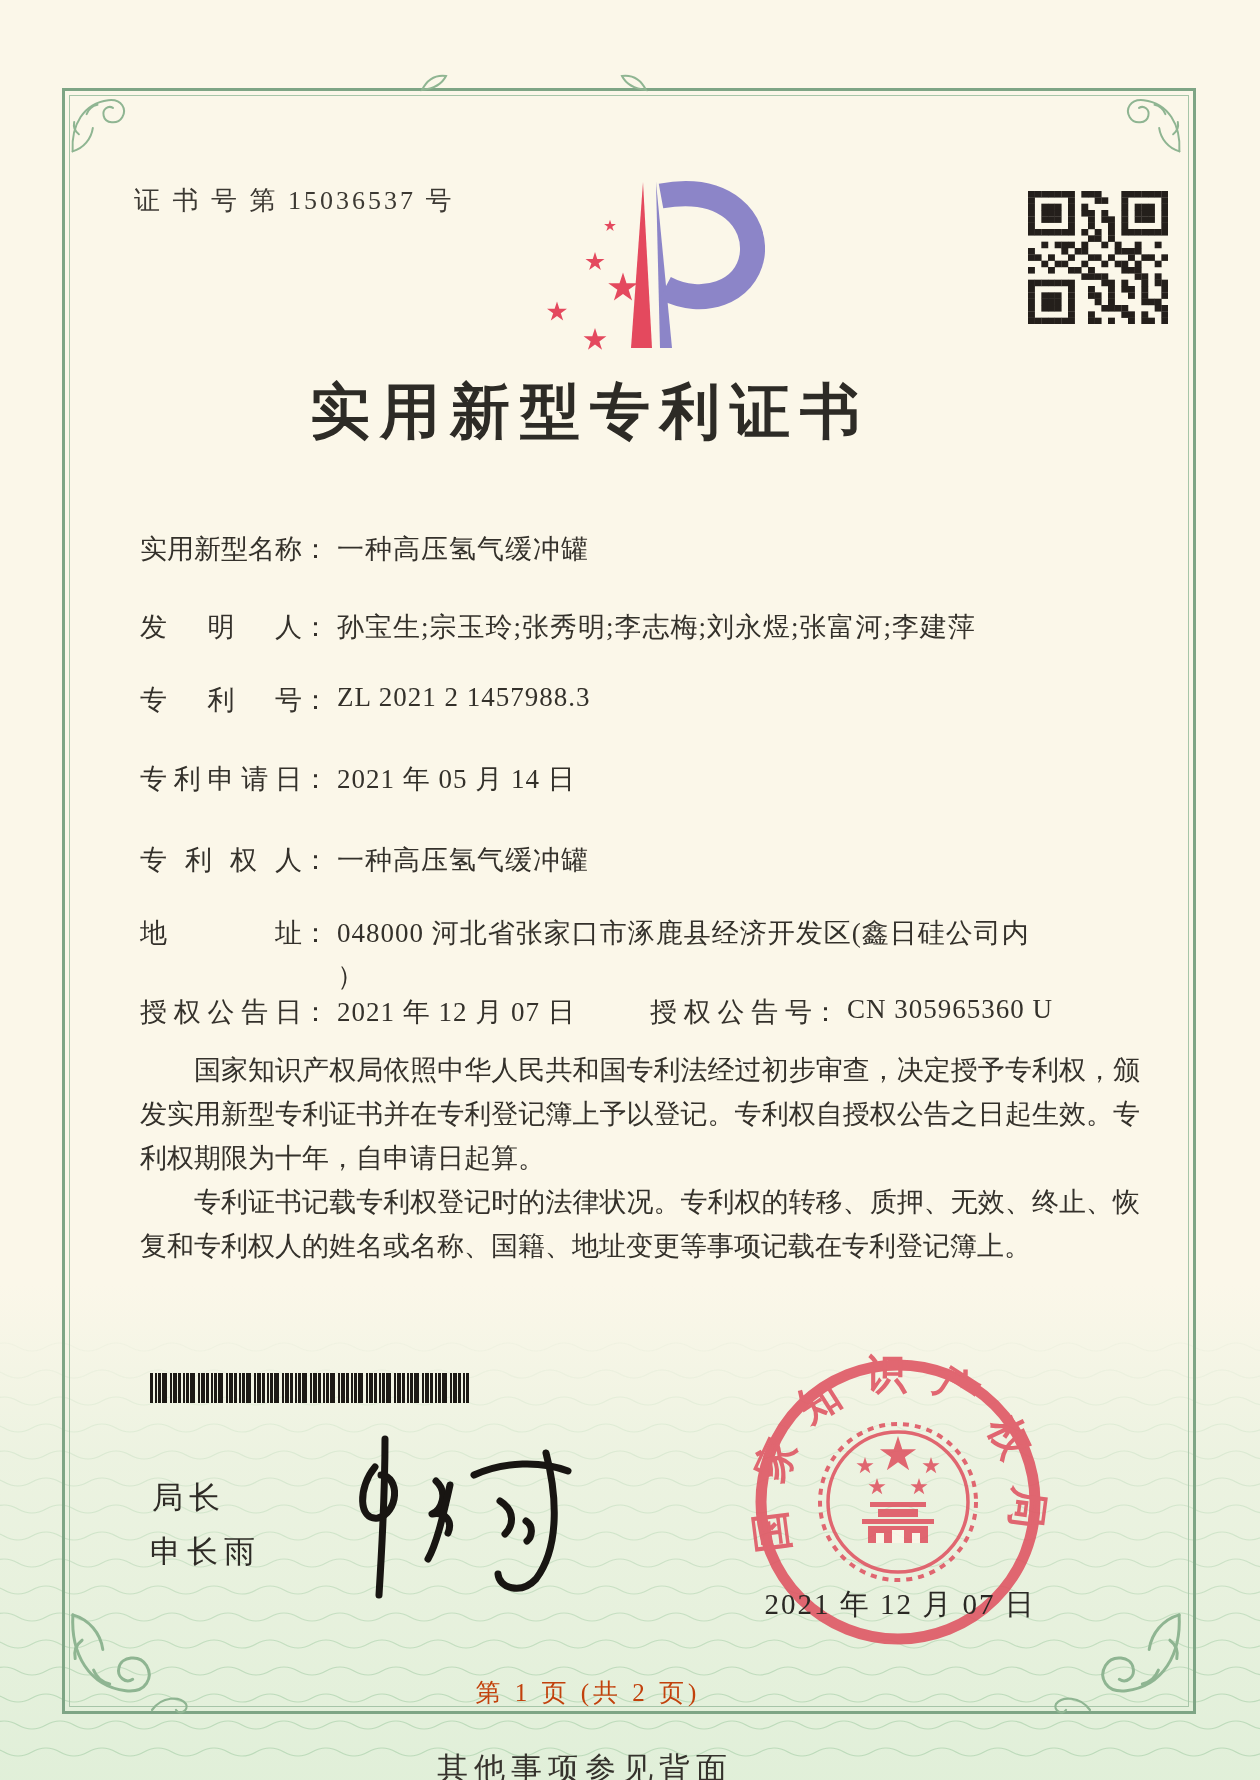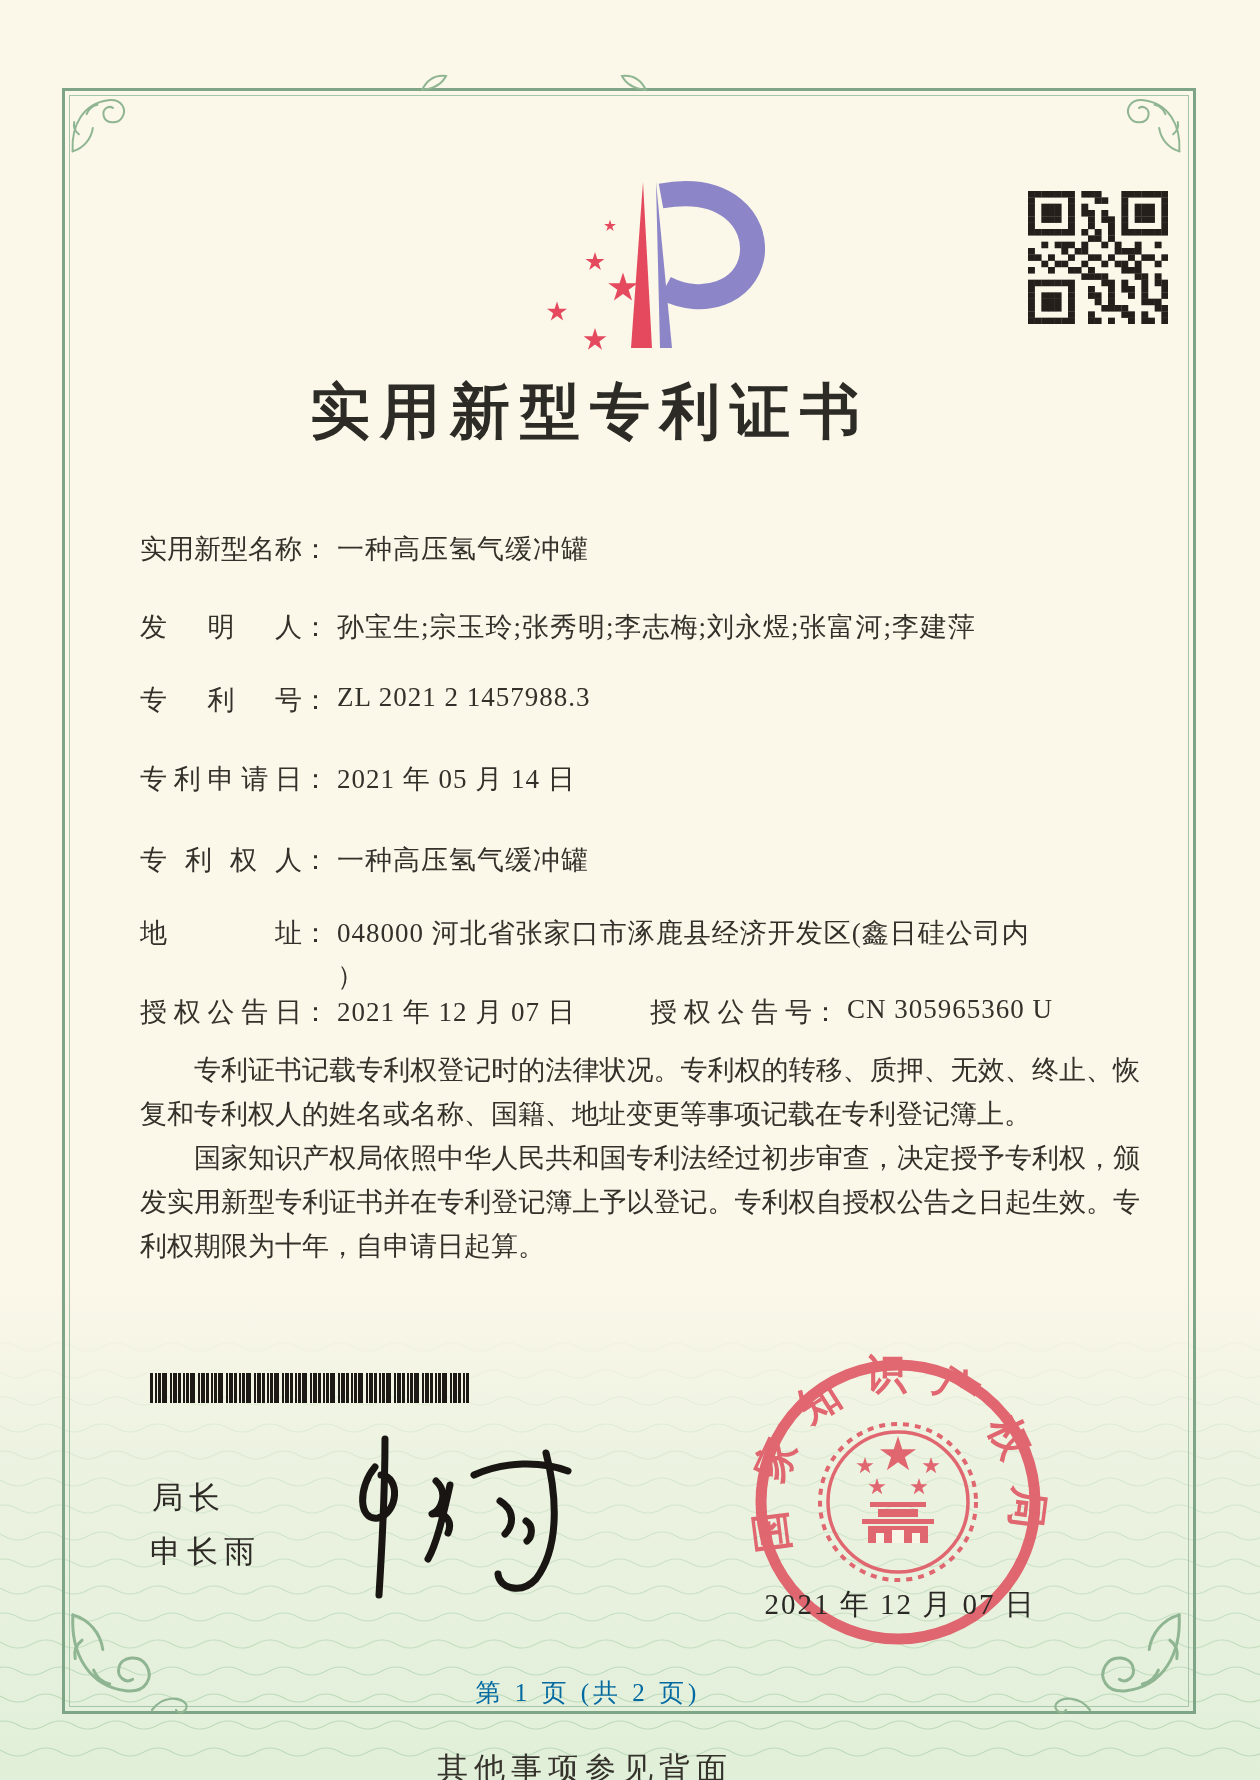--- a/index.html
+++ b/index.html
@@ -38,21 +38,21 @@
   
   .signer-title{left:152px;top:1477px;font-size:31px;letter-spacing:6px;color:#2e2b26;}
   .signer-name{left:150px;top:1531px;font-size:31px;letter-spacing:6px;color:#2e2b26;}
   #signature{left:340px;top:1425px;z-index:3;}
   
   #seal{left:748px;top:1352px;z-index:2;}
   .seal-date{left:750px;top:1585px;width:300px;text-align:center;font-size:29px;
     letter-spacing:2px;color:#2a2824;z-index:3;}
   
   .page-no{left:0;width:1176px;top:1676px;text-align:center;font-size:25px;
-    letter-spacing:4px;color:#0369a1;z-index:2;}
+    letter-spacing:4px;color:#c2410c;z-index:2;}
   .back-note{left:0;width:1170px;top:1748px;text-align:center;font-size:31px;
     letter-spacing:6px;color:#35322c;z-index:2;}
   .ornament{position:absolute;z-index:1;}
 </style>
 </head>
 <body>
 
 <div class="page">
 
   <svg id="guilloche" viewBox="0 0 1260 495" preserveAspectRatio="none">
@@ -126,20 +126,21 @@
   <svg class="ornament" style="left:612px;top:68px;width:36px;height:30px;transform:scaleX(-1);" viewBox="0 0 36 30">
     <path d="M2,22 q8,-16 24,-14 q-6,12 -24,14 Z" fill="none" stroke="#8fb592" stroke-width="2"></path>
   </svg>
   <svg class="ornament" style="left:150px;top:1694px;width:40px;height:26px;" viewBox="0 0 40 26">
     <path d="M2,16 C12,2 30,2 36,10 C39,16 30,22 26,16" fill="none" stroke="#8fb592" stroke-width="2.2" stroke-linecap="round"></path>
   </svg>
   <svg class="ornament" style="left:1052px;top:1694px;width:40px;height:26px;transform:scaleX(-1);" viewBox="0 0 40 26">
     <path d="M2,16 C12,2 30,2 36,10 C39,16 30,22 26,16" fill="none" stroke="#8fb592" stroke-width="2.2" stroke-linecap="round"></path>
   </svg>
 
+  <div class="content abs certno">证 书 号 第 15036537 号</div>
 
   <svg class="content abs" style="left:535px;top:170px;width:230px;height:200px;" viewBox="0 0 230 200">
     <g fill="#e4495e">
       <use href="#star" transform="translate(75,56) scale(0.62)"></use>
       <use href="#star" transform="translate(60,92) scale(1.0)"></use>
       <use href="#star" transform="translate(88,118) scale(1.55)"></use>
       <use href="#star" transform="translate(22,142) scale(1.05)"></use>
       <use href="#star" transform="translate(60,170) scale(1.2)"></use>
       <polygon points="108,12 96,178 117,178"></polygon>
     </g>
@@ -426,22 +427,22 @@
     <span class="flabel">
         <span>授</span>
         <span>权</span>
         <span>公</span>
         <span>告</span>
         <span>号</span>
       </span><span class="fcolon">：</span><span class="fvalue">CN 305965360 U</span>
   </div>
 
   <div class="content abs paras">
+    <p>国家知识产权局依照中华人民共和国专利法经过初步审查，决定授予专利权，颁发实用新型专利证书并在专利登记簿上予以登记。专利权自授权公告之日起生效。专利权期限为十年，自申请日起算。</p>
     <p>专利证书记载专利权登记时的法律状况。专利权的转移、质押、无效、终止、恢复和专利权人的姓名或名称、国籍、地址变更等事项记载在专利登记簿上。</p>
-    <p>国家知识产权局依照中华人民共和国专利法经过初步审查，决定授予专利权，颁发实用新型专利证书并在专利登记簿上予以登记。专利权自授权公告之日起生效。专利权期限为十年，自申请日起算。</p>
   </div>
 
   <div class="content abs" id="barcode">
       <div style="left: 0px; width: 3px;"></div>
       <div style="left: 5px; width: 2px;"></div>
       <div style="left: 8px; width: 3px;"></div>
       <div style="left: 12px; width: 5px;"></div>
       <div style="left: 20px; width: 2px;"></div>
       <div style="left: 23px; width: 4px;"></div>
       <div style="left: 28px; width: 3px;"></div>

